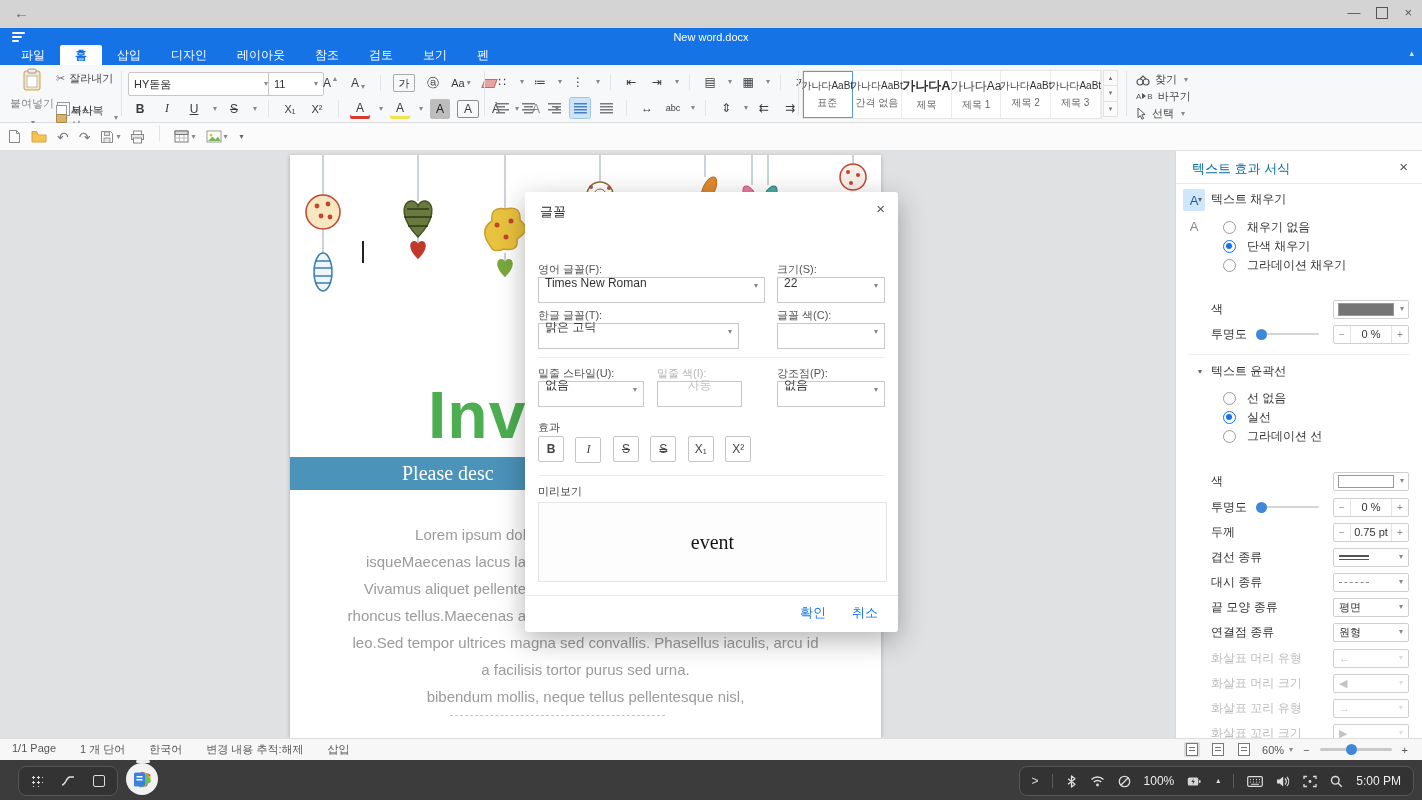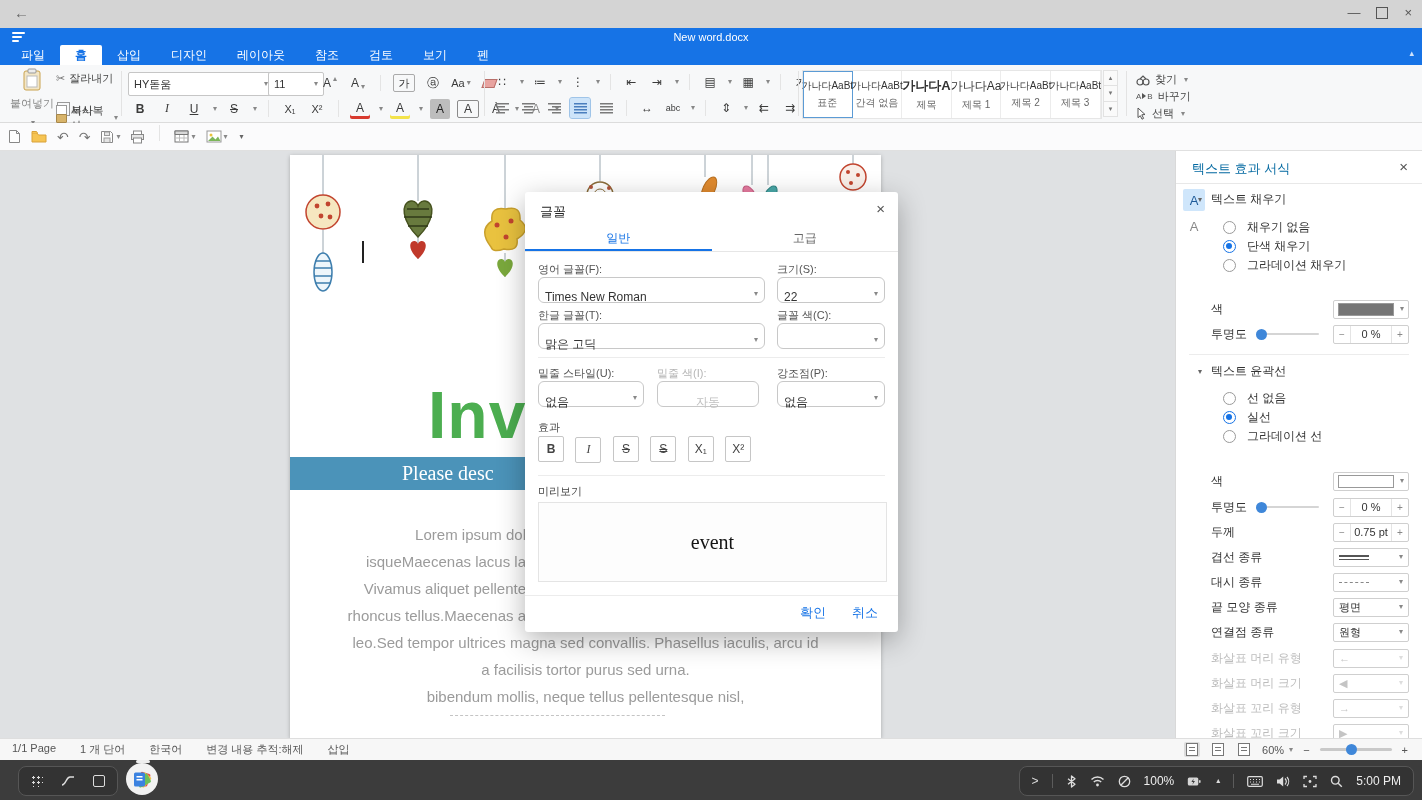--- a/index.html
+++ b/index.html
@@ -79,22 +79,22 @@
   
   #dialog{left:525px;top:192px;width:373px;height:440px;background:#fff;border-radius:3px;
           box-shadow:0 8px 28px rgba(0,0,0,.3);}
   #dlg-title{left:15px;top:11px;font-size:13px;color:#222;}
   #dlg-close{right:13px;top:8px;font-size:15px;color:#555;}
   #dlg-tabs{left:0;top:34px;width:373px;height:26px;display:flex;border-bottom:1px solid #e6e6e6;box-sizing:border-box;}
   .dtab{flex:1;text-align:center;line-height:24px;font-size:12px;color:#666;}
   .dtab.active{color:#1673e6;border-bottom:2px solid #1673e6;}
   .dlabel{position:absolute;font-size:11px;color:#555;}
   .dlabel.dis{color:#b5b5b5;}
-  .dsel{position:absolute;height:22px;background:#fff;border:1px solid #c8c8c8;border-radius:6px;
-        display:flex;align-items:flex-start;justify-content:space-between;padding:12px 6px;font-size:12px;color:#333;box-sizing:border-box;}
+  .dsel{position:absolute;height:22px;background:#fff;border:1px solid #c8c8c8;border-radius:0;
+        display:flex;align-items:flex-end;justify-content:space-between;padding:12px 6px;font-size:12px;color:#333;box-sizing:border-box;}
   .dsel.dis{color:#c0c0c0;justify-content:center;}
   .dhr{position:absolute;left:13px;right:13px;height:1px;background:#ececec;}
   .fxb{width:24px;height:24px;border:1px solid #c6c6c6;border-radius:2px;display:inline-flex;
        align-items:center;justify-content:center;font-size:12px;color:#444;margin-right:7px;background:#fff;}
   .fxb.it{font-style:italic;font-family:"Liberation Serif",serif;}
   .fxb.st{text-decoration:line-through;}
   .fxb.dst{text-decoration:line-through;text-decoration-style:double;}
   #dlg-preview-box{left:13px;top:310px;width:347px;height:78px;border:1px solid #e4e4e4;background:#fdfdfd;
         display:flex;align-items:center;justify-content:center;
         font-family:"Liberation Serif","DejaVu Serif",serif;font-size:20px;color:#141414;}
@@ -642,57 +642,53 @@
       <span class="pright ddl dis">
         <span>▶</span>
         <span class="caret" style="color:#ddd;">▾</span>
       </span>
     </div>
   </div>
 
   <div id="dialog" class="abs">
     <span id="dlg-title" class="abs">글꼴</span>
     <span id="dlg-close" class="abs">×</span>
-    <div id="dlg-tabs" class="abs">
-      <span class="dtab active">일반</span>
-      <span class="dtab">고급</span>
-    </div>
 
     <span class="dlabel" style="left:13px;top:70px;">영어 글꼴(F):</span>
     <span class="dlabel" style="left:252px;top:70px;">크기(S):</span>
     <div class="dsel" style="left:13px;top:85px;width:227px;">
       <span>Times New Roman</span>
       <span class="caret">▾</span>
     </div>
     <div class="dsel" style="left:252px;top:85px;width:108px;">
       <span>22</span>
       <span class="caret">▾</span>
     </div>
 
     <span class="dlabel" style="left:13px;top:116px;">한글 글꼴(T):</span>
     <span class="dlabel" style="left:252px;top:116px;">글꼴 색(C):</span>
-    <div class="dsel" style="left:13px;top:131px;width:227px;">
+    <div class="dsel" style="left:13px;top:131px;width:201px;">
       <span>맑은 고딕</span>
       <span class="caret">▾</span>
     </div>
     <div class="dsel" style="left:252px;top:131px;width:108px;">
       <span></span>
       <span class="caret">▾</span>
     </div>
 
     <div class="dhr" style="top:165px;"></div>
 
     <span class="dlabel" style="left:13px;top:174px;">밑줄 스타일(U):</span>
     <span class="dlabel dis" style="left:132px;top:174px;">밑줄 색(I):</span>
     <span class="dlabel" style="left:252px;top:174px;">강조점(P):</span>
     <div class="dsel" style="left:13px;top:189px;width:106px;">
       <span>없음</span>
       <span class="caret">▾</span>
     </div>
-    <div class="dsel dis" style="left:132px;top:189px;width:102px;">
+    <div class="dsel dis" style="left:132px;top:189px;width:85px;">
       <span>자동</span>
     </div>
     <div class="dsel" style="left:252px;top:189px;width:108px;">
       <span>없음</span>
       <span class="caret">▾</span>
     </div>
 
     <span class="dlabel" style="left:13px;top:228px;color:#444;">효과</span>
     <div class="abs" style="left:13px;top:244px;">
       <span class="fxb" style="font-weight:bold;">B</span>

